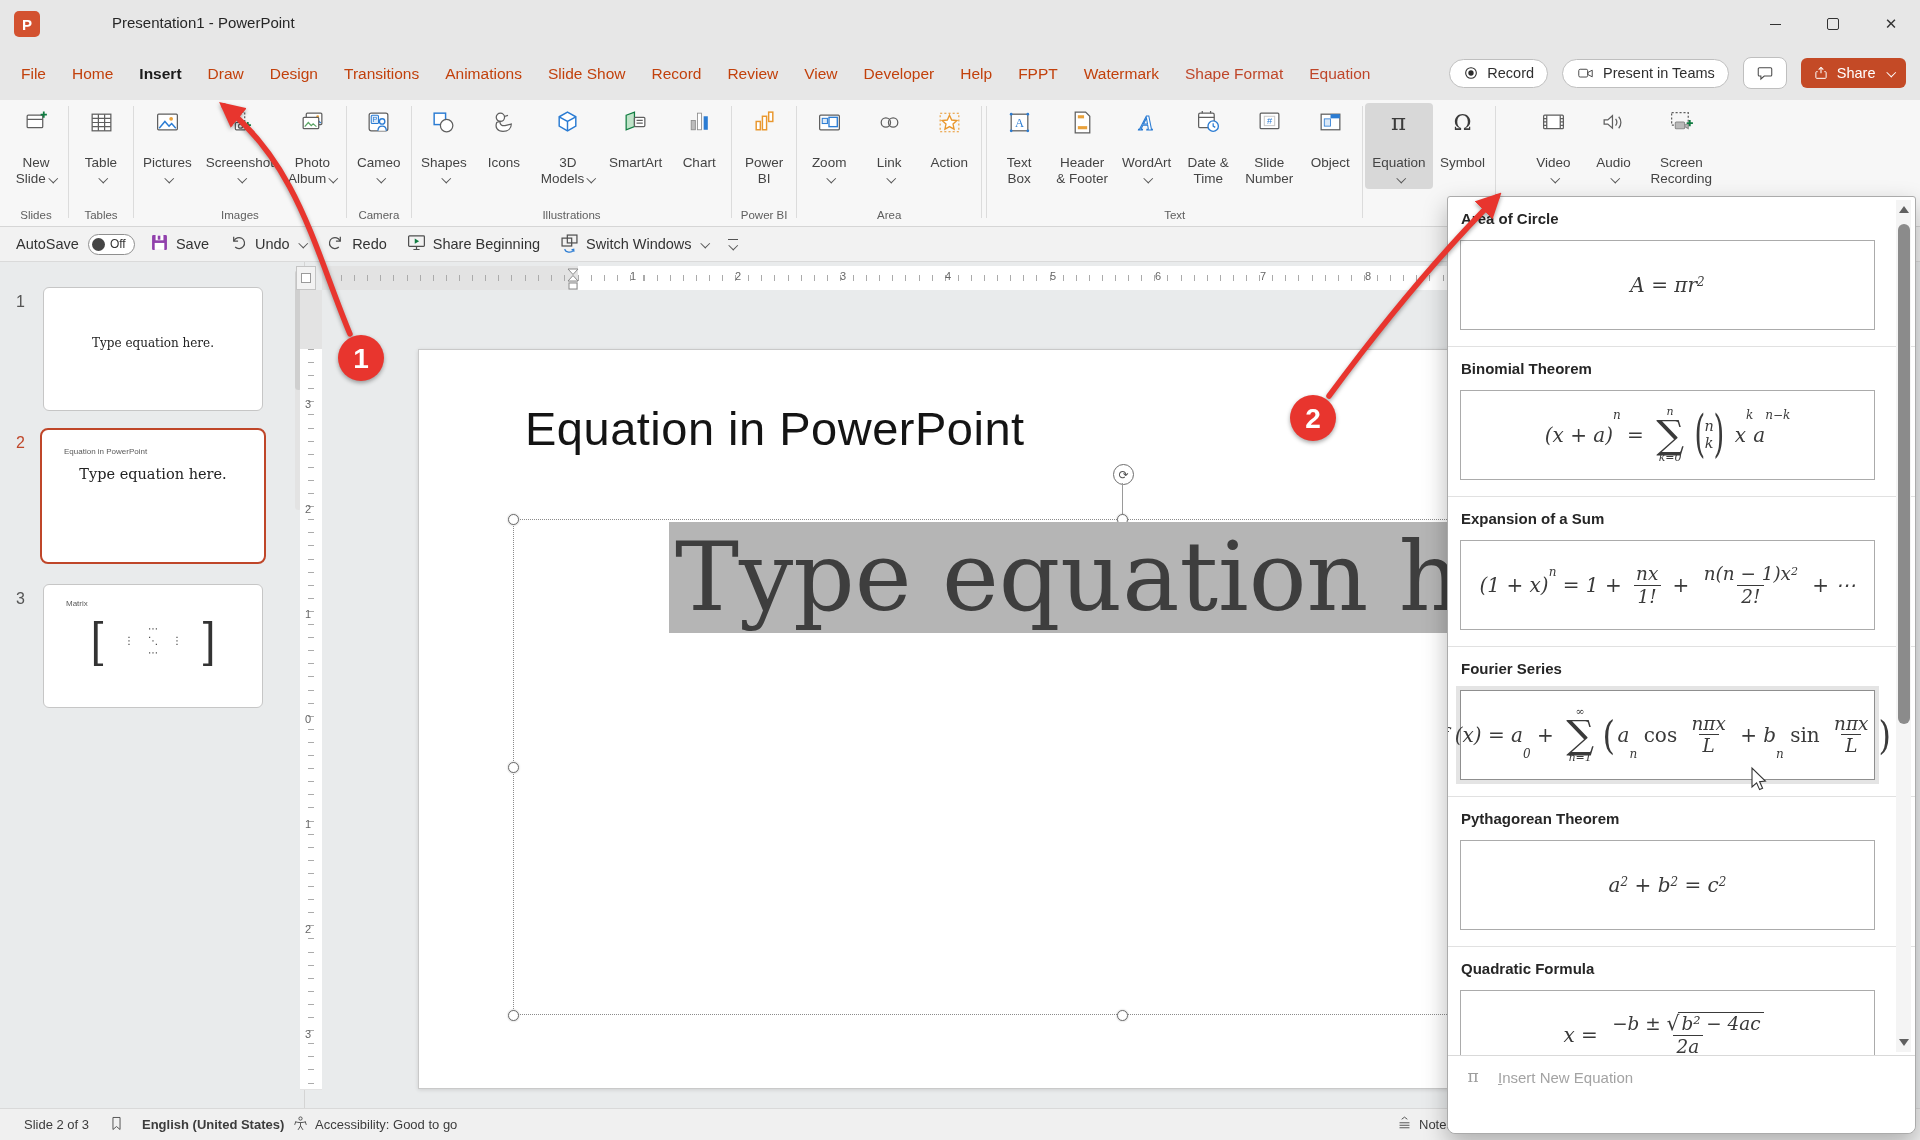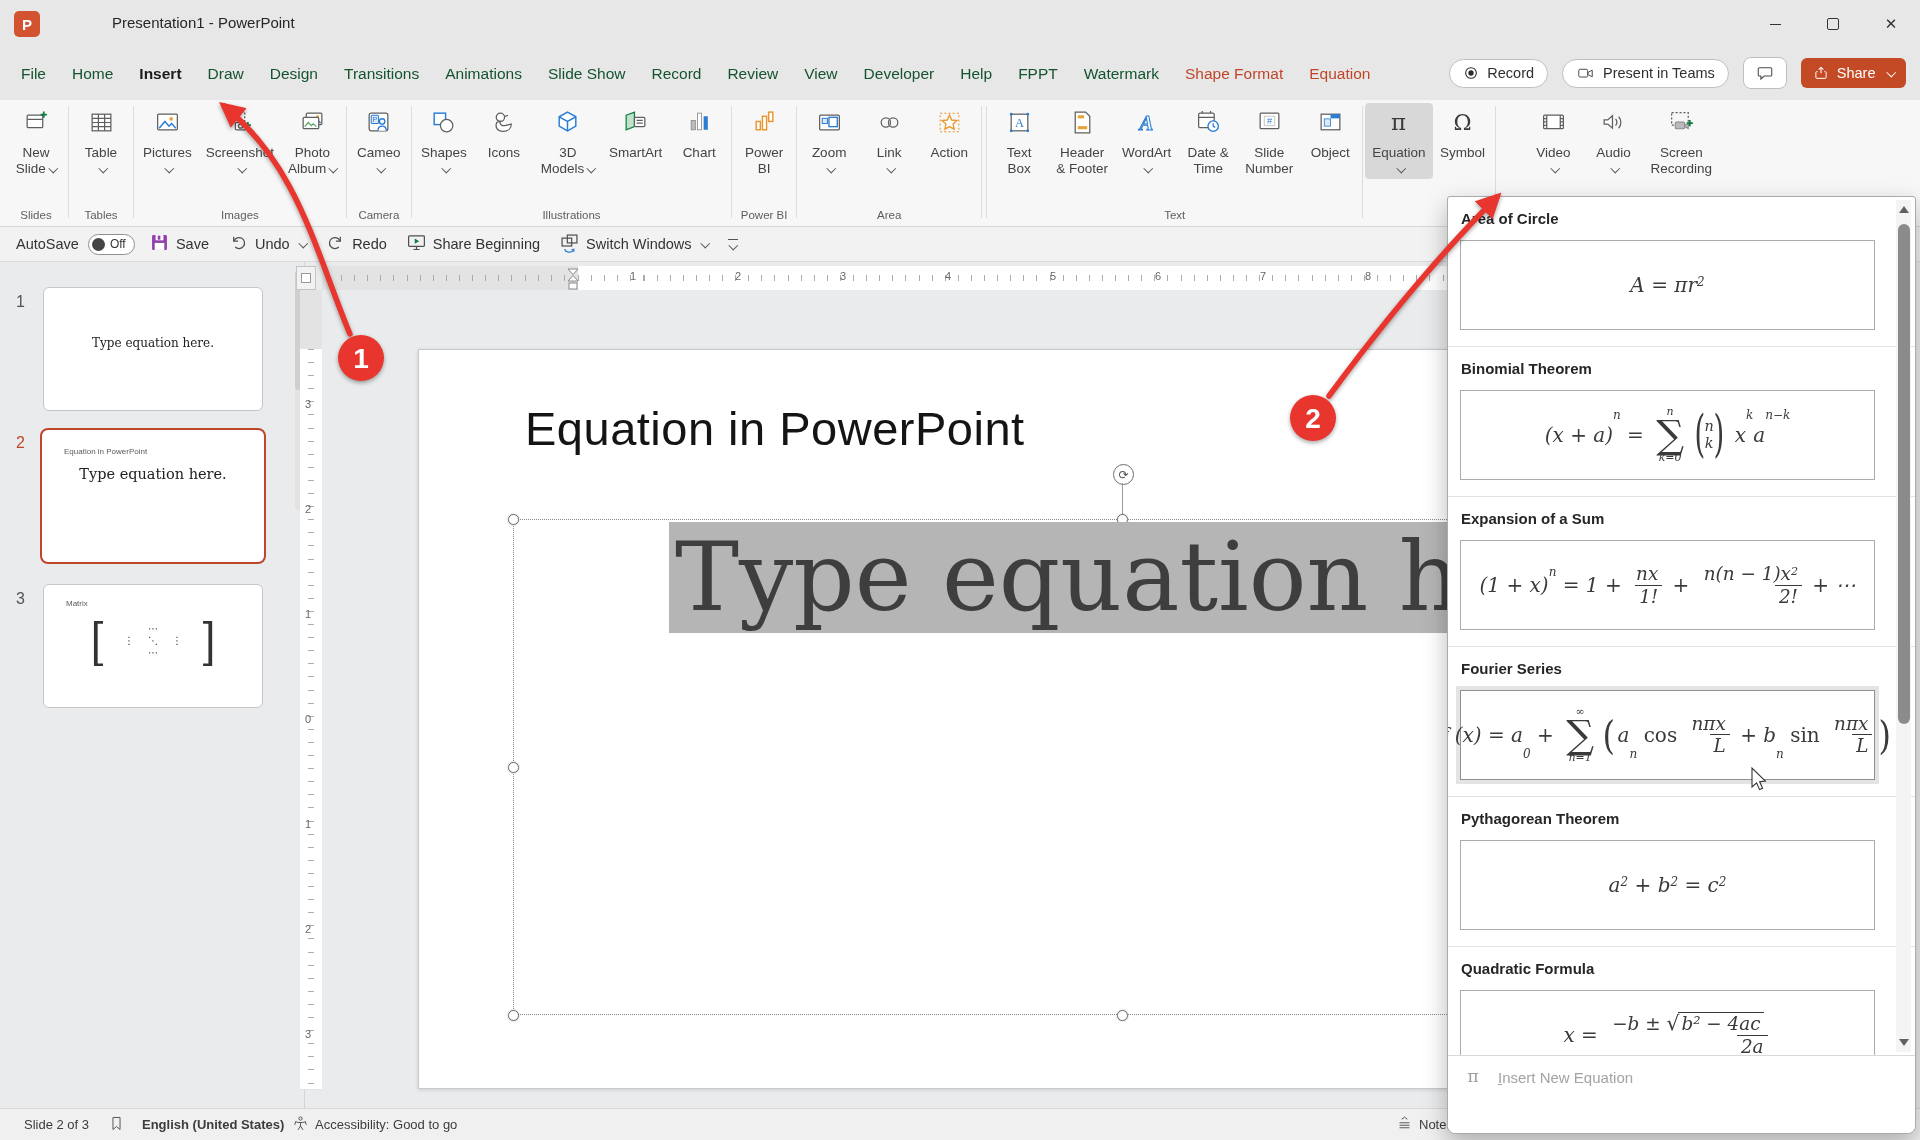--- a/index.html
+++ b/index.html
@@ -17,21 +17,21 @@
                    font-family:"Liberation Sans",sans-serif;}
   #searchbox input::placeholder{color:#767676;}
   .winbtn{position:absolute;top:0;width:58px;height:48px;display:flex;align-items:center;justify-content:center;color:#333;}
   .winbtn .mini{display:inline-block;width:11px;border-bottom:1.4px solid #333;}
   .winbtn .maxi{display:inline-block;width:10px;height:10px;border:1.4px solid #333;border-radius:2px;}
   .winbtn .clos{font-size:15px;}
 
   
   #tabrow{position:absolute;left:0;top:48px;width:1920px;height:52px;background:#e7e7e7;}
   #tabs{position:absolute;left:8px;top:0;height:52px;display:flex;align-items:center;}
-  .tab{padding:0 13px;font-size:15.5px;color:#14532d;height:52px;display:flex;align-items:center;cursor:default;}
+  .tab{padding:0 13px;font-size:15.5px;color:#c2410c;height:52px;display:flex;align-items:center;cursor:default;}
   .tab.active{font-weight:bold;color:#1c1c1c;}
   .tab.ctx{color:#bf4629;}
   #tabactions{position:absolute;right:14px;top:9px;display:flex;align-items:center;gap:14px;}
   .pill{display:flex;align-items:center;gap:8px;border:1px solid #bfbfbf;border-radius:15px;background:#fff;height:29px;
         padding:0 13px;font-size:14.5px;color:#2f2f2f;box-sizing:border-box;}
   .iconbtn{border:1px solid #bfbfbf;border-radius:8px;background:#fff;width:42px;height:30px;display:flex;
            align-items:center;justify-content:center;}
   .sharebtn{display:flex;align-items:center;gap:8px;background:#c44a26;border-radius:6px;height:30px;padding:0 12px;
             color:#fff;font-size:14.5px;}
   .sharebtn .chev{border-color:#fff;}
@@ -40,21 +40,21 @@
   #ribbon{position:absolute;left:0;top:100px;width:1920px;height:127px;background:#f7f7f7;border-bottom:1px solid #d6d6d6;box-sizing:border-box;}
   #ribbon-groups{display:flex;height:126px;align-items:stretch;padding-left:6px;}
   .rgroup{display:flex;flex-direction:column;justify-content:space-between;}
   .rbtns{display:flex;align-items:flex-start;justify-content:center;padding-top:3px;flex:1;}
   .rsep{width:1px;background:#dcdcdc;margin:6px 2px 8px 2px;}
   .rb{display:flex;flex-direction:column;align-items:center;padding:4px 7px 2px 7px;min-width:46px;border-radius:4px;}
   .rb-active{background:#d8d8d8;}
   .ic{width:30px;height:30px;display:flex;align-items:center;justify-content:center;}
   .ic svg{width:27px;height:27px;}
   .ic .s{stroke:#5f5f5f;stroke-width:1.2;}
-  .rlbl{display:flex;flex-direction:column;align-items:center;font-size:13.5px;color:#444;line-height:1.22;margin-top:8px;text-align:center;white-space:nowrap;}
+  .rlbl{display:flex;flex-direction:column;align-items:center;font-size:13.5px;color:#444;line-height:1.22;margin-top:18px;text-align:center;white-space:nowrap;}
   .chev{display:inline-block;width:5.5px;height:5.5px;border-right:1.4px solid #555;border-bottom:1.4px solid #555;
         transform:rotate(45deg);margin-left:4px;margin-bottom:2px;}
   .rline{display:flex;align-items:center;justify-content:center;min-height:16px;}
   .glabel{font-size:11.5px;color:#5e5e5e;text-align:center;padding-bottom:5px;white-space:nowrap;}
 
   
   #qat{position:absolute;left:0;top:227px;width:1920px;height:35px;background:#f2f2f2;border-bottom:1px solid #dadada;
        display:flex;align-items:center;padding-left:16px;gap:9px;font-size:14.5px;color:#333;box-sizing:border-box;}
   .switch{width:47px;height:21px;border:1px solid #8f8f8f;border-radius:11px;display:flex;align-items:center;background:#fff;
           padding:0 3px;gap:5px;box-sizing:border-box;}
@@ -137,21 +137,21 @@
   .menu-item{display:flex;align-items:center;gap:14px;height:31px;padding-left:14px;font-size:15px;color:#3b3b3b;}
   .menu-item.disabled{color:#a3a3a3;}
   .mic svg{width:22px;height:22px;}
 
   
   .math,.mrow{display:inline-flex;align-items:center;white-space:pre;font-family:"DejaVu Serif",serif;font-style:italic;color:#3a3a3a;}
   .eq-box .math{font-size:20px;}
   .sup{font-size:.6em;align-self:flex-start;margin-top:2px;}
   .sub{font-size:.6em;align-self:flex-end;margin-bottom:3px;}
   .up{font-style:normal;}
-  .frac{display:inline-flex;flex-direction:column;align-items:flex-end;margin:0 4px;font-size:.92em;line-height:1.18;}
+  .frac{display:inline-flex;flex-direction:column;align-items:center;margin:0 4px;font-size:.92em;line-height:1.18;}
   .frac>.num{padding:0 4px;}
   .frac>.den{border-top:1px solid #3a3a3a;padding:0 4px;}
   .bigop{display:inline-flex;flex-direction:column;align-items:center;margin:0 6px;line-height:1;}
   .bigop .sym{font-style:normal;font-size:1.95em;line-height:.85;}
   .bigop .lim{font-size:.55em;line-height:1.15;}
   .binom{display:inline-flex;align-items:center;}
   .binom .bp{font-style:normal;font-size:2.5em;font-weight:200;line-height:.78;transform:scaleX(.55);}
   .binom .bcol{display:inline-flex;flex-direction:column;align-items:center;font-size:.72em;line-height:1.18;margin:0 -5px;}
   .bigp{font-style:normal;font-size:2em;line-height:.8;transform:scaleX(.8);margin:0 1px;}
   .sqrt{display:inline-flex;align-items:flex-start;}

